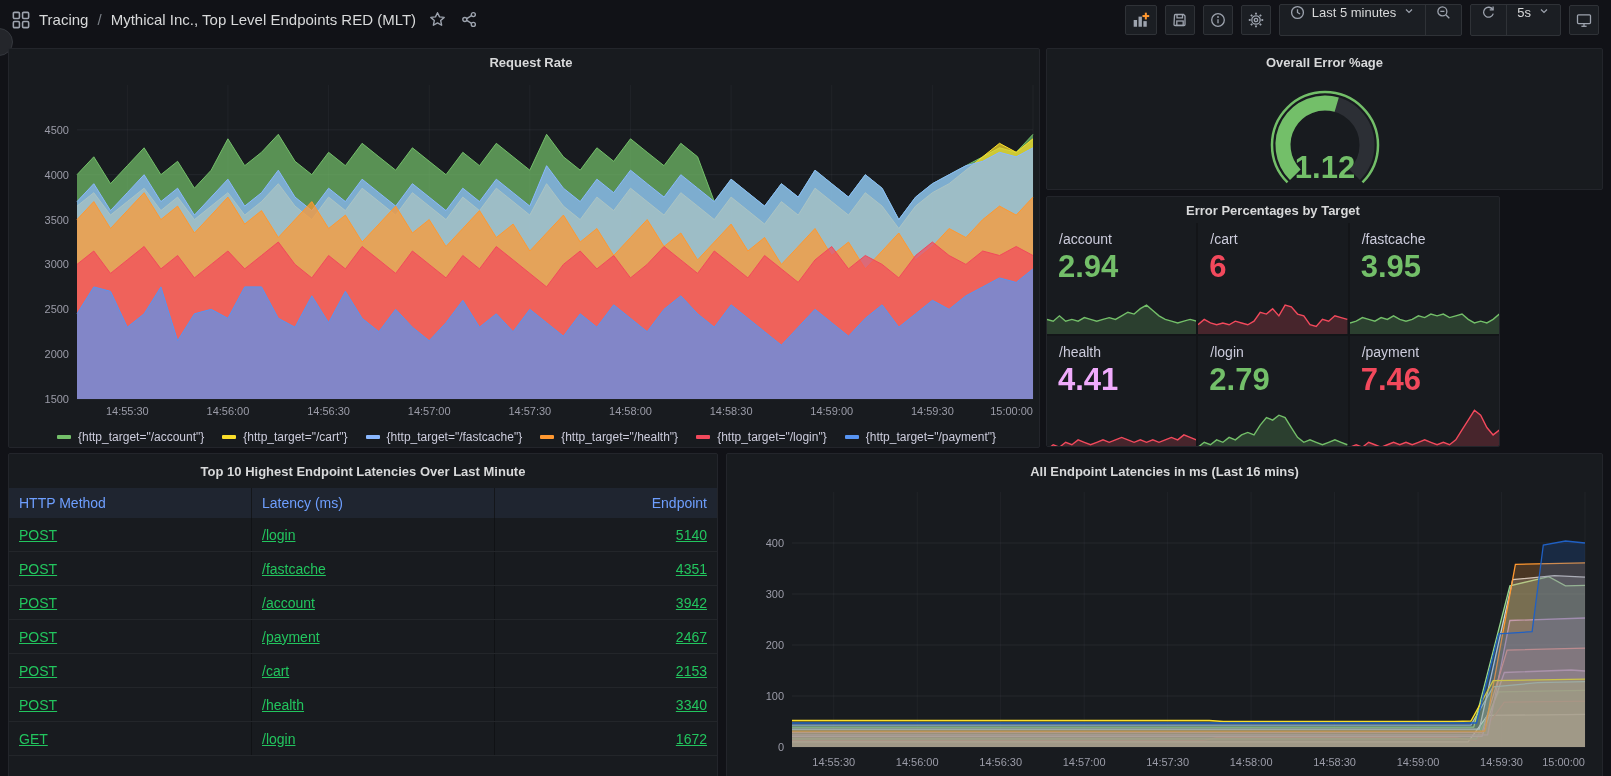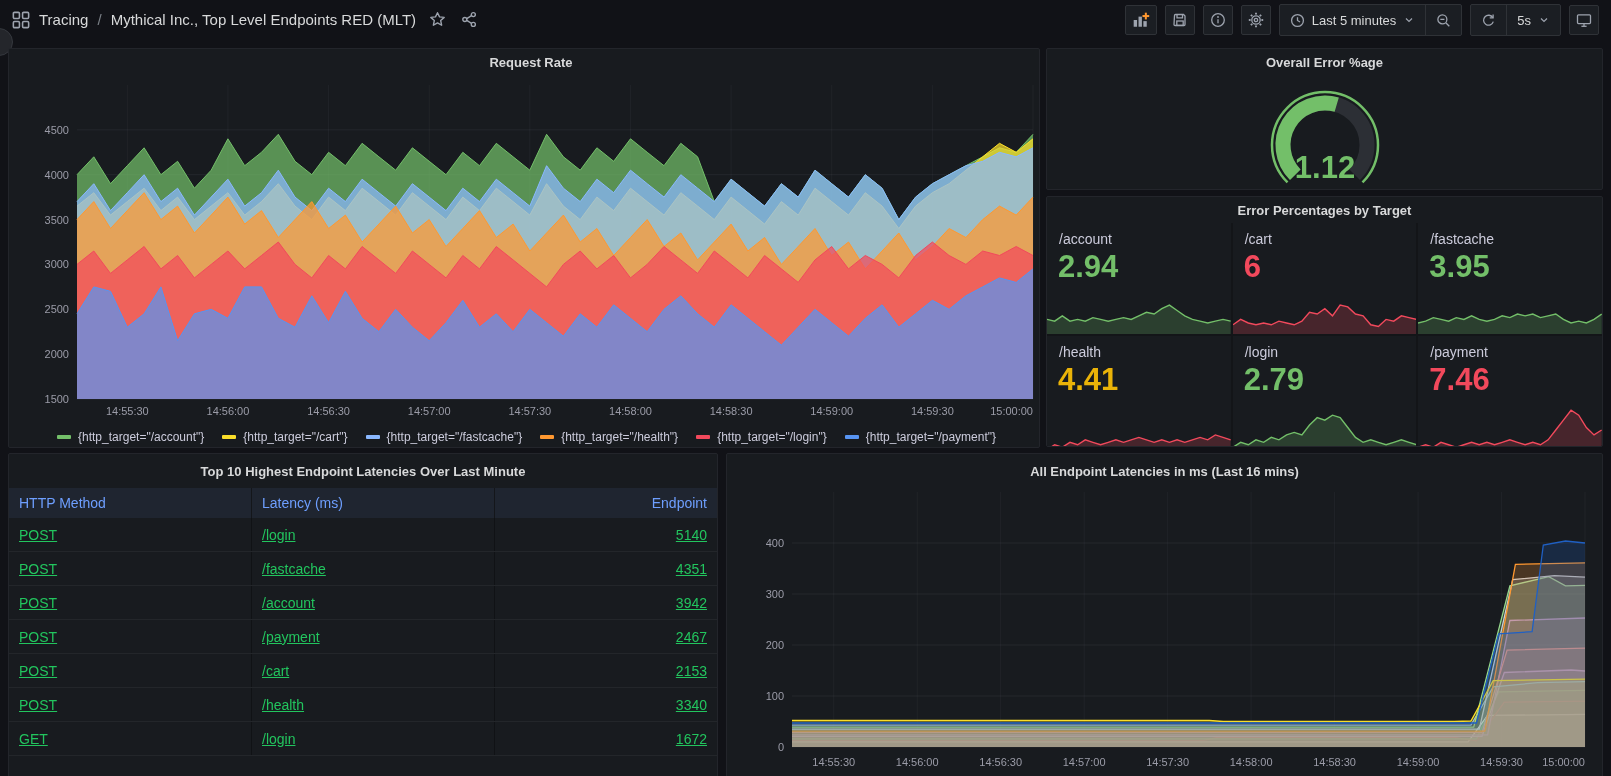--- a/index.html
+++ b/index.html
@@ -10,34 +10,34 @@
   
   .topbar { position:absolute; left:0; top:0; width:100%; height:40px;
             display:flex; align-items:center; padding:0 12px; background:#111217; }
   .tb-left { display:flex; align-items:flex-start; gap:9px; }
   .crumb { font-size:15px; color:#D8D9DA; cursor:pointer; white-space:nowrap; }
   .crumb-sep { color:#7b8087; font-size:15px; }
   .tb-right { margin-left:auto; display:flex; align-items:center; gap:8px; }
   .tb-btn { height:30px; min-width:30px; display:flex; align-items:center; justify-content:center;
             background:#1b1e23; border:1px solid #2f3237; border-radius:2px; padding:0 6px; cursor:pointer; }
   .tb-group { display:flex; align-items:stretch; border:1px solid #2f3237; border-radius:2px; background:#1b1e23; }
-  .tb-seg { display:flex; align-items:center; gap:7px; padding:0 10px; height:30px; cursor:pointer; }
+  .tb-seg { display:flex; align-items:flex-start; gap:7px; padding:0 10px; height:30px; cursor:pointer; }
   .tb-seg + .tb-seg { border-left:1px solid #2f3237; }
   .tb-label { font-size:13px; color:#D8D9DA; }
   .icon { display:inline-flex; }
   .drawer-handle { position:absolute; left:-15px; top:28px; width:28px; height:28px;
                    border-radius:50%; background:#24262b; border:1px solid #35383e; }
 
   
   .panel { position:absolute; background:#181B1F; border:1px solid #23252B; border-radius:2px; overflow:hidden; }
   .p-title { height:26px; display:flex; align-items:center; justify-content:center;
              font-size:13px; font-weight:700; color:#D8D9DA; cursor:pointer; }
   #panel-request  { left:8px;    top:48px;  width:1032px; height:400px;padding-left:14px; }
   #panel-gauge    { left:1046px; top:48px;  width:557px;  height:142px; }
-  #panel-errpct   { left:1046px; top:196px; width:557px;  height:251px; }
+  #panel-errpct   { left:1046px; top:196px; width:454px;  height:251px; }
   #panel-table    { left:8px;    top:453px; width:710px;  height:330px; }
   #panel-latency  { left:726px;  top:453px; width:877px;  height:330px; }
   #panel-table .p-title, #panel-latency .p-title { height:34px; }
 
   svg text.ax { font-family:"Liberation Sans", sans-serif; font-size:11px; fill:#9b9ca8; }
 
   
   .legend { display:flex; flex-wrap:nowrap; align-items:center; gap:18px; padding:0 0 0 34px; height:20px; }
   .lg-item { display:flex; align-items:center; gap:7px; font-size:12px; color:#CCCCDC; cursor:pointer; white-space:nowrap; }
   .lg-swatch { width:14px; height:4px; border-radius:1px; display:inline-block; }
@@ -302,21 +302,21 @@
         <div class="stat-cell">
           <div class="stat-name">/fastcache</div>
           <div class="stat-value" style="color: rgb(115, 191, 105);">3.95</div>
           <svg class="spark" viewBox="0 0 180 40" preserveAspectRatio="none" height="42">
             <polygon points="0.0,29.5 7.5,27.8 15.0,24.4 22.5,26.1 30.0,27.8 37.5,24.4 45.0,26.1 52.5,22.7 60.0,26.1 67.5,27.8 75.0,26.1 82.5,22.7 90.0,24.4 97.5,21.0 105.0,22.7 112.5,21.0 120.0,24.4 127.5,22.7 135.0,21.0 142.5,26.1 150.0,29.5 157.5,27.8 165.0,29.5 172.5,26.1 180.0,21.0 180,40 0,40" fill="#73BF69" fill-opacity="0.22"></polygon>
             <polyline points="0.0,29.5 7.5,27.8 15.0,24.4 22.5,26.1 30.0,27.8 37.5,24.4 45.0,26.1 52.5,22.7 60.0,26.1 67.5,27.8 75.0,26.1 82.5,22.7 90.0,24.4 97.5,21.0 105.0,22.7 112.5,21.0 120.0,24.4 127.5,22.7 135.0,21.0 142.5,26.1 150.0,29.5 157.5,27.8 165.0,29.5 172.5,26.1 180.0,21.0 " fill="none" stroke="#73BF69" stroke-width="1.4" vector-effect="non-scaling-stroke" style="vector-effect: non-scaling-stroke;"></polyline>
           </svg>
         </div>
         <div class="stat-cell">
           <div class="stat-name">/health</div>
-          <div class="stat-value" style="color: #eab308;">4.41</div>
+          <div class="stat-value" style="color: #f0abfc;">4.41</div>
           <svg class="spark" viewBox="0 0 180 40" preserveAspectRatio="none" height="58" style="bottom: -14px;">
             <polygon points="0.0,32.9 7.5,29.5 15.0,31.2 22.5,27.8 30.0,29.5 37.5,26.1 45.0,27.8 52.5,29.5 60.0,27.8 67.5,26.1 75.0,27.8 82.5,26.1 90.0,24.4 97.5,26.1 105.0,27.8 112.5,26.1 120.0,27.8 127.5,26.1 135.0,27.8 142.5,26.1 150.0,24.4 157.5,26.1 165.0,22.7 172.5,24.4 180.0,26.1 180,40 0,40" fill="#F2495C" fill-opacity="0.22"></polygon>
             <polyline points="0.0,32.9 7.5,29.5 15.0,31.2 22.5,27.8 30.0,29.5 37.5,26.1 45.0,27.8 52.5,29.5 60.0,27.8 67.5,26.1 75.0,27.8 82.5,26.1 90.0,24.4 97.5,26.1 105.0,27.8 112.5,26.1 120.0,27.8 127.5,26.1 135.0,27.8 142.5,26.1 150.0,24.4 157.5,26.1 165.0,22.7 172.5,24.4 180.0,26.1 " fill="none" stroke="#F2495C" stroke-width="1.4" vector-effect="non-scaling-stroke" style="vector-effect: non-scaling-stroke;"></polyline>
           </svg>
         </div>
         <div class="stat-cell">
           <div class="stat-name">/login</div>
           <div class="stat-value" style="color: rgb(115, 191, 105);">2.79</div>
           <svg class="spark" viewBox="0 0 180 40" preserveAspectRatio="none" height="58" style="bottom: -14px;">
             <polygon points="0.0,31.2 7.5,27.8 15.0,29.5 22.5,26.1 30.0,27.8 37.5,24.4 45.0,26.1 52.5,22.7 60.0,21.0 67.5,22.7 75.0,15.9 82.5,10.8 90.0,12.5 97.5,9.1 105.0,10.8 112.5,17.6 120.0,24.4 127.5,27.8 135.0,26.1 142.5,27.8 150.0,29.5 157.5,27.8 165.0,26.1 172.5,27.8 180.0,29.5 180,40 0,40" fill="#73BF69" fill-opacity="0.22"></polygon>

